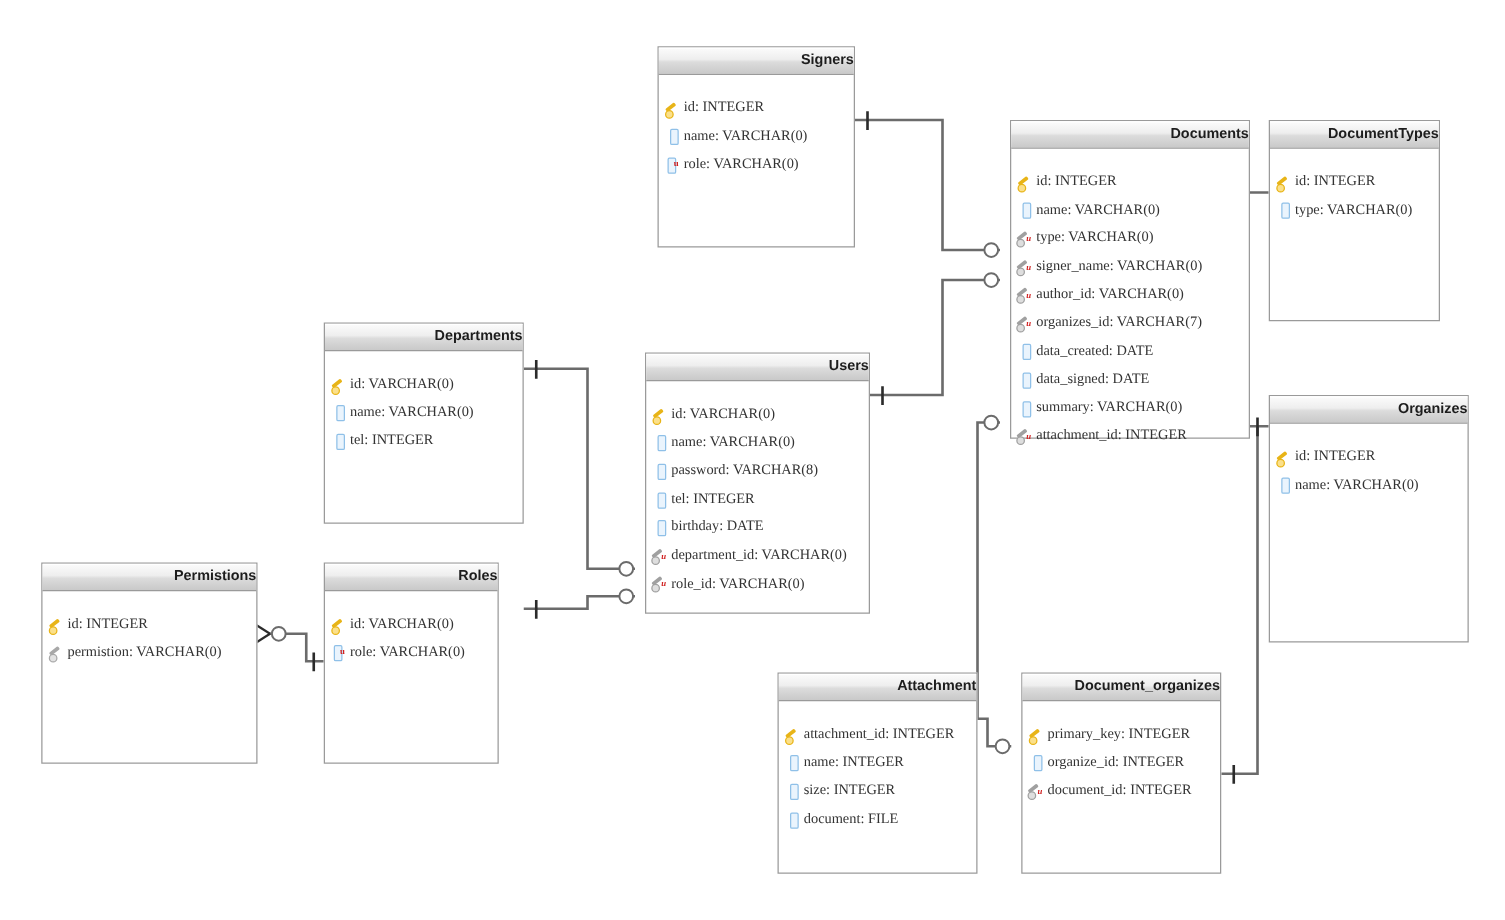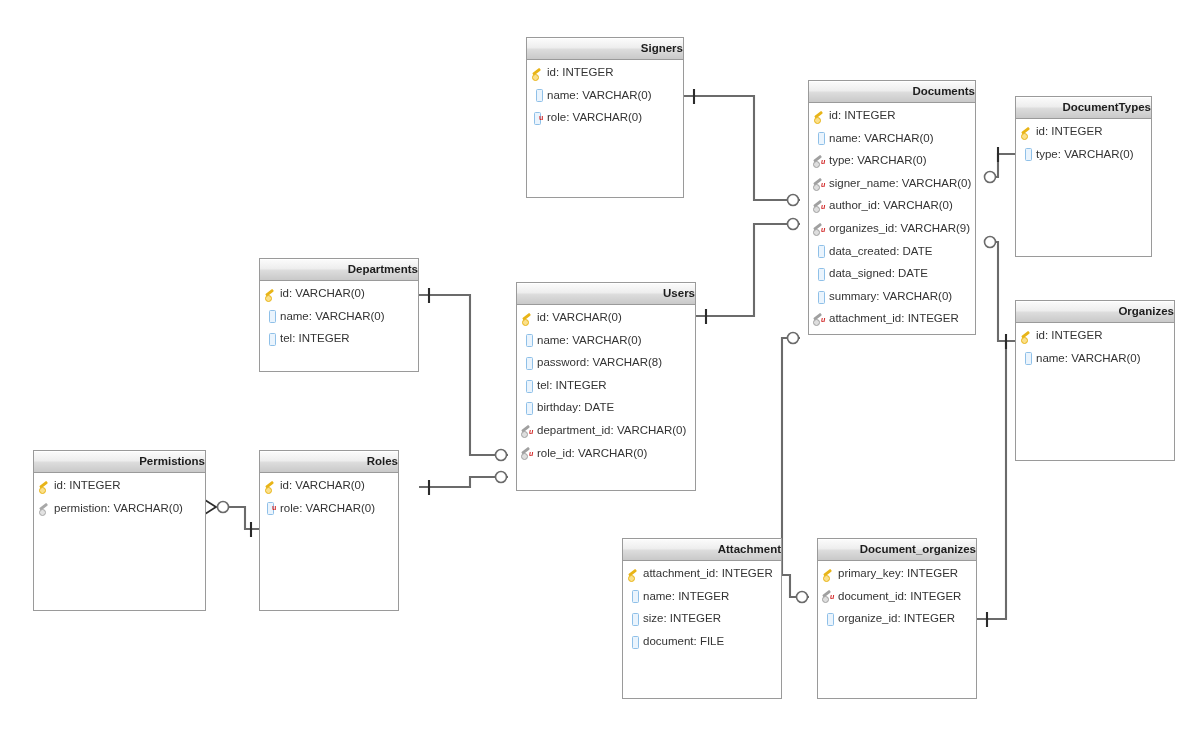--- a/index.html
+++ b/index.html
@@ -11,21 +11,21 @@
   #wires{position:absolute;left:0;top:0;width:1204px;height:736px;}
 
   
   .table{position:absolute;background:#ffffff;border:1px solid #9a9a9a;
          box-sizing:border-box;}
   .thead{height:21px;line-height:21px;text-align:right;font-size:11.5px;
          font-weight:bold;color:#1d1d1d;
          background:linear-gradient(to bottom,#fcfcfc 0%,#eeeeee 45%,#dcdcdc 55%,#c9c9c9 100%);
          border-bottom:1px solid #9a9a9a;
          box-shadow:inset 0 1px 0 #ffffff;}
-  .tbody{padding:1px 0 0 0;}
+  .tbody{padding:15px 0 0 0;font-family:Liberation Serif, serif;}
   .row{height:22.6px;line-height:22.6px;font-size:11.5px;color:#333333;
        white-space:nowrap;padding-left:5px;display:flex;align-items:center;}
   .row .lbl{padding-left:2px;}
 
   
   .ico{width:13px;height:13px;flex:0 0 13px;position:relative;display:inline-block;}
 
   
   .ico.col::before{content:"";position:absolute;left:4px;top:1px;width:5px;height:11px;
      border:1px solid #8fc0e8;border-radius:1.5px;background:#eaf4fd;}
@@ -130,21 +130,21 @@
           <span class="ico col"></span>
           <span class="lbl">name: VARCHAR(0)</span>
         </div>
       <div class="row">
           <span class="ico colu"></span>
           <span class="lbl">role: VARCHAR(0)</span>
         </div>
     </div>
   </div>
 
-  <div class="table" style="left:808px;top:80px;width:168px;height:255px;">
+  <div class="table" style="left:808px;top:96px;width:192px;height:255px;">
     <div class="thead">Documents</div>
     <div class="tbody">
       <div class="row">
           <span class="ico pk"></span>
           <span class="lbl">id: INTEGER</span>
         </div>
       <div class="row">
           <span class="ico col"></span>
           <span class="lbl">name: VARCHAR(0)</span>
         </div>
@@ -163,21 +163,21 @@
       <div class="row">
           <span class="ico fk">
             <i class="fku">u</i>
           </span>
           <span class="lbl">author_id: VARCHAR(0)</span>
         </div>
       <div class="row">
           <span class="ico fk">
             <i class="fku">u</i>
           </span>
-          <span class="lbl">organizes_id: VARCHAR(9)</span>
+          <span class="lbl">organizes_id: VARCHAR(7)</span>
         </div>
       <div class="row">
           <span class="ico col"></span>
           <span class="lbl">data_created: DATE</span>
         </div>
       <div class="row">
           <span class="ico col"></span>
           <span class="lbl">data_signed: DATE</span>
         </div>
       <div class="row">
@@ -200,35 +200,35 @@
           <span class="ico pk"></span>
           <span class="lbl">id: INTEGER</span>
         </div>
       <div class="row">
           <span class="ico col"></span>
           <span class="lbl">type: VARCHAR(0)</span>
         </div>
     </div>
   </div>
 
-  <div class="table" style="left:1015px;top:300px;width:160px;height:161px;">
+  <div class="table" style="left:1015px;top:316px;width:160px;height:198px;">
     <div class="thead">Organizes</div>
     <div class="tbody">
       <div class="row">
           <span class="ico pk"></span>
           <span class="lbl">id: INTEGER</span>
         </div>
       <div class="row">
           <span class="ico col"></span>
           <span class="lbl">name: VARCHAR(0)</span>
         </div>
     </div>
   </div>
 
-  <div class="table" style="left:259px;top:258px;width:160px;height:114px;">
+  <div class="table" style="left:259px;top:258px;width:160px;height:161px;">
     <div class="thead">Departments</div>
     <div class="tbody">
       <div class="row">
           <span class="ico pk"></span>
           <span class="lbl">id: VARCHAR(0)</span>
         </div>
       <div class="row">
           <span class="ico col"></span>
           <span class="lbl">name: VARCHAR(0)</span>
         </div>
@@ -328,25 +328,25 @@
   </div>
 
   <div class="table" style="left:817px;top:538px;width:160px;height:161px;">
     <div class="thead">Document_organizes</div>
     <div class="tbody">
       <div class="row">
           <span class="ico pk"></span>
           <span class="lbl">primary_key: INTEGER</span>
         </div>
       <div class="row">
+          <span class="ico col"></span>
+          <span class="lbl">organize_id: INTEGER</span>
+        </div>
+      <div class="row">
           <span class="ico fk">
             <i class="fku">u</i>
           </span>
           <span class="lbl">document_id: INTEGER</span>
         </div>
-      <div class="row">
-          <span class="ico col"></span>
-          <span class="lbl">organize_id: INTEGER</span>
-        </div>
     </div>
   </div>
 
 </div>
 
 </body></html>

